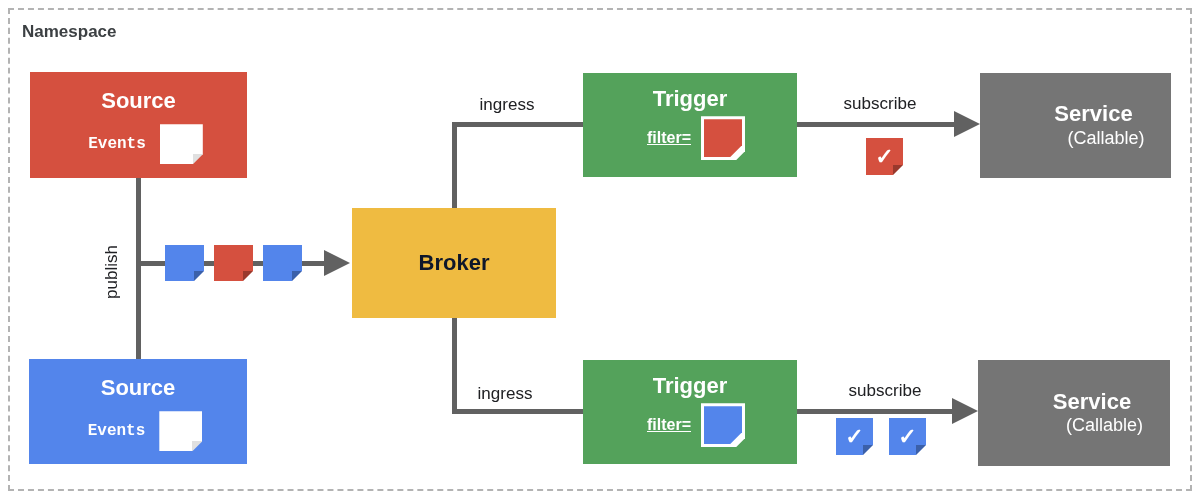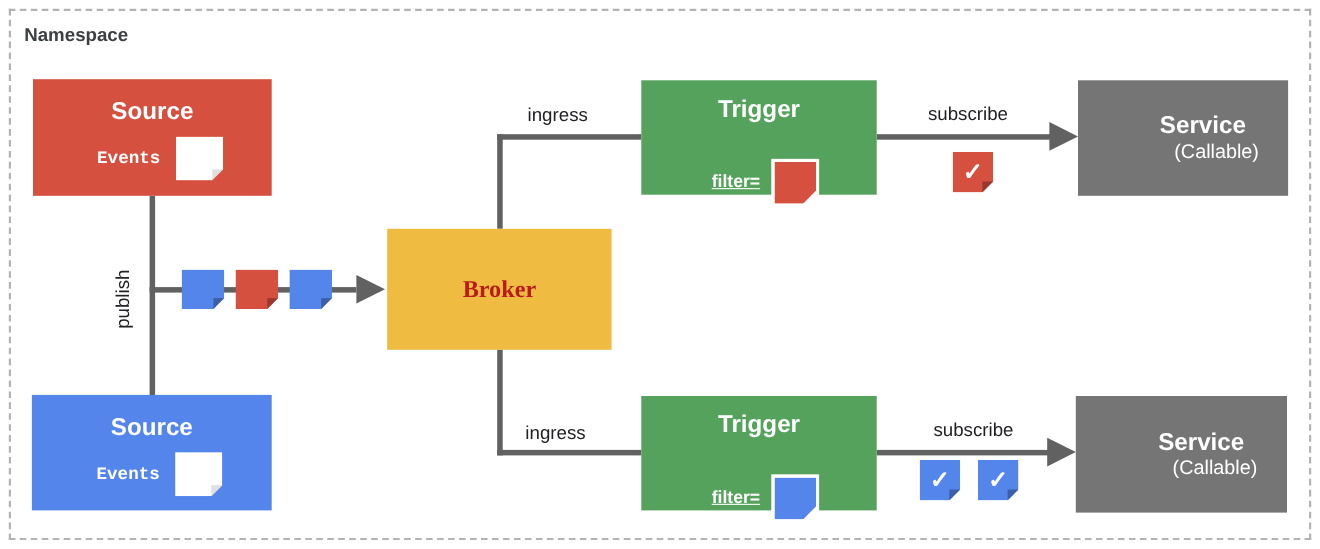--- a/index.html
+++ b/index.html
@@ -7,35 +7,35 @@
     position:relative; width:1200px; height:499px; background:#ffffff;
     font-family:"Liberation Sans", sans-serif; overflow:hidden;
   }
   .frame { position:absolute; inset:8px; border:2px dashed var(--frame,#B3B3B3); }
   .ns-label { position:absolute; left:22px; top:22px; font-size:17px; font-weight:bold; color:#3C4043; }
 
   
   .box { position:absolute; box-sizing:border-box; color:#fff; display:flex; flex-direction:column; align-items:center; }
   .box.red    { background:var(--red); }
   .box.blue   { background:var(--blue); }
-  .box.green  { background:var(--green);gap:28px; }
+  .box.green  { background:var(--green); }
   .box.yellow { background:var(--yellow); }
   .box.gray   { background:var(--gray);padding-left:36px; }
   .node-title { font-size:22px; font-weight:bold; line-height:1.1; }
 
   .src { padding-top:17px; }
   .src .row { display:flex; align-items:center; gap:14px; margin-top:11px; margin-left:14px; }
   .src .sub-label { font-size:16px; font-weight:bold;font-family:Liberation Mono, monospace; }
 
   .trg { padding-top:14px; }
   .trg .row { display:flex; align-items:center; gap:10px; margin-top:5px; margin-left:12px; }
   .trg .sub-label { font-size:16px; font-weight:bold;text-decoration:underline; }
 
   .broker-box { justify-content:center; }
-  .broker-box .node-title { color:#b91c1c;font-family:Liberation Serif, serif; }
+  .broker-box .node-title { color:#0f172a; }
 
   .svc { justify-content:center; }
   .svc .subtitle { font-size:18px; margin-top:1px;margin-left:25px; }
 
   
   .line { position:absolute; background:var(--line,#616161); }
   .arrowhead { position:absolute; width:0; height:0;
     border-top:13px solid transparent; border-bottom:13px solid transparent;
     border-left:26px solid var(--line,#616161); }
   .edge-label { position:absolute; font-size:17px; color:#202124; text-align:center; }

